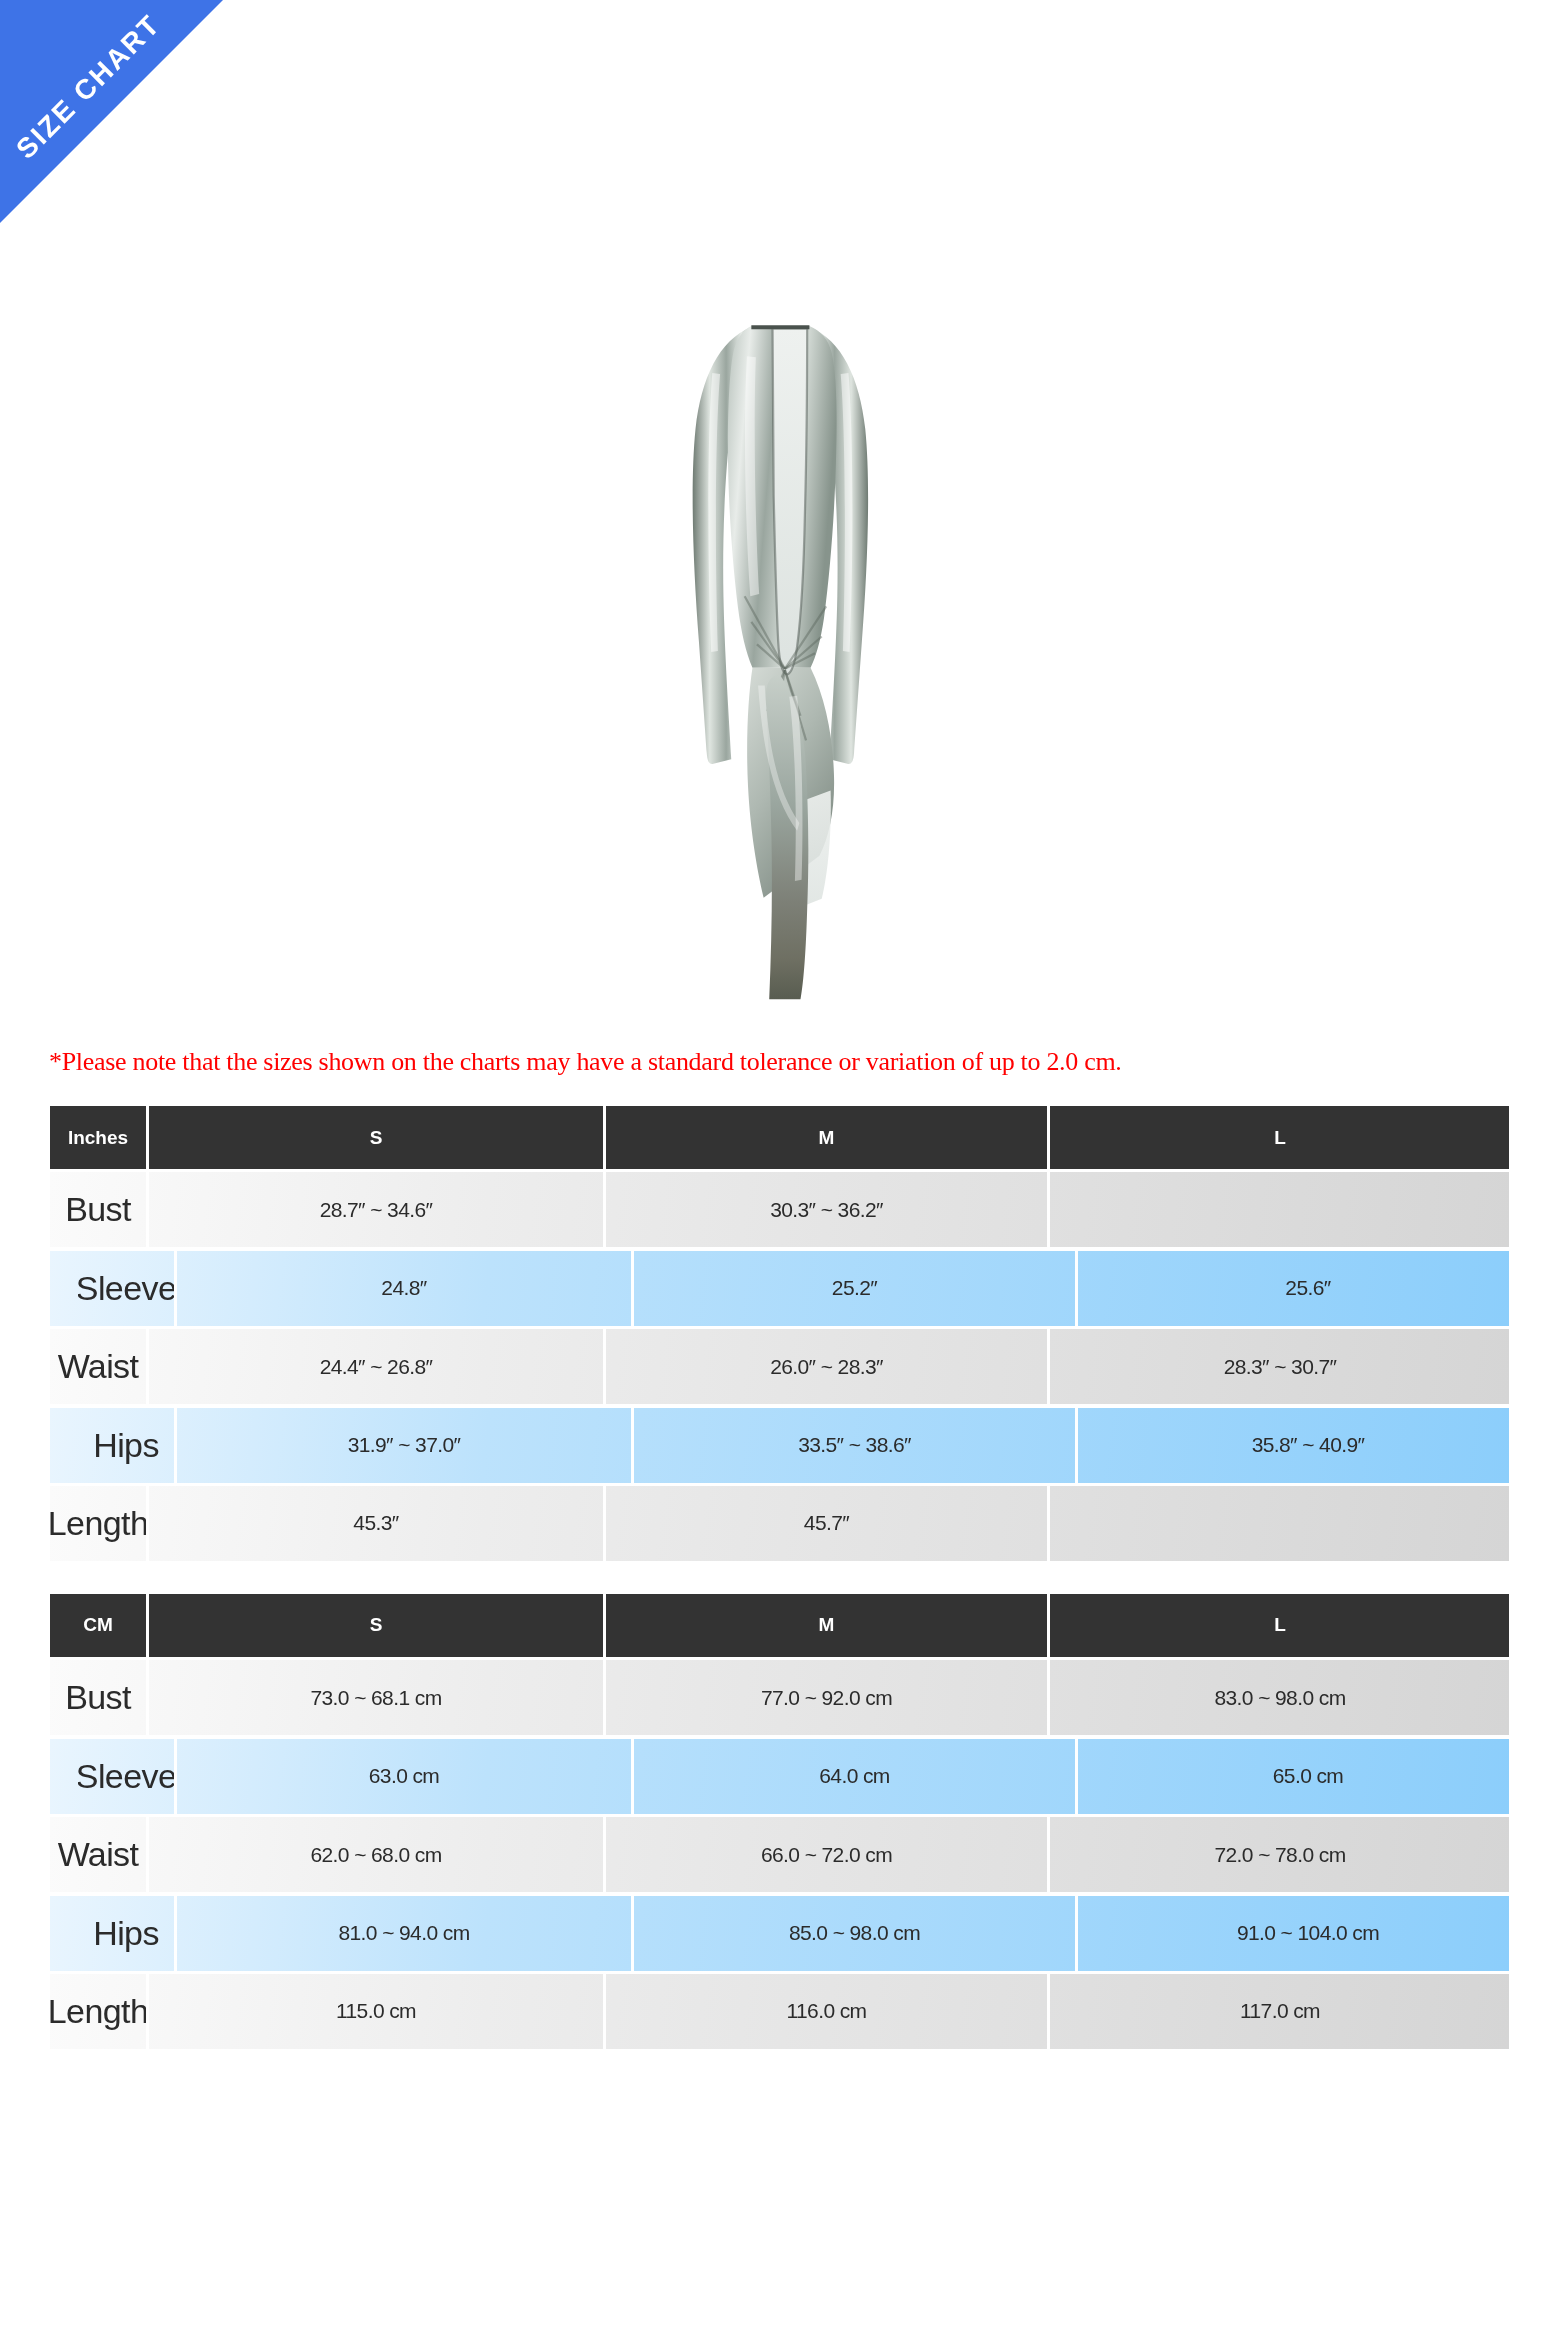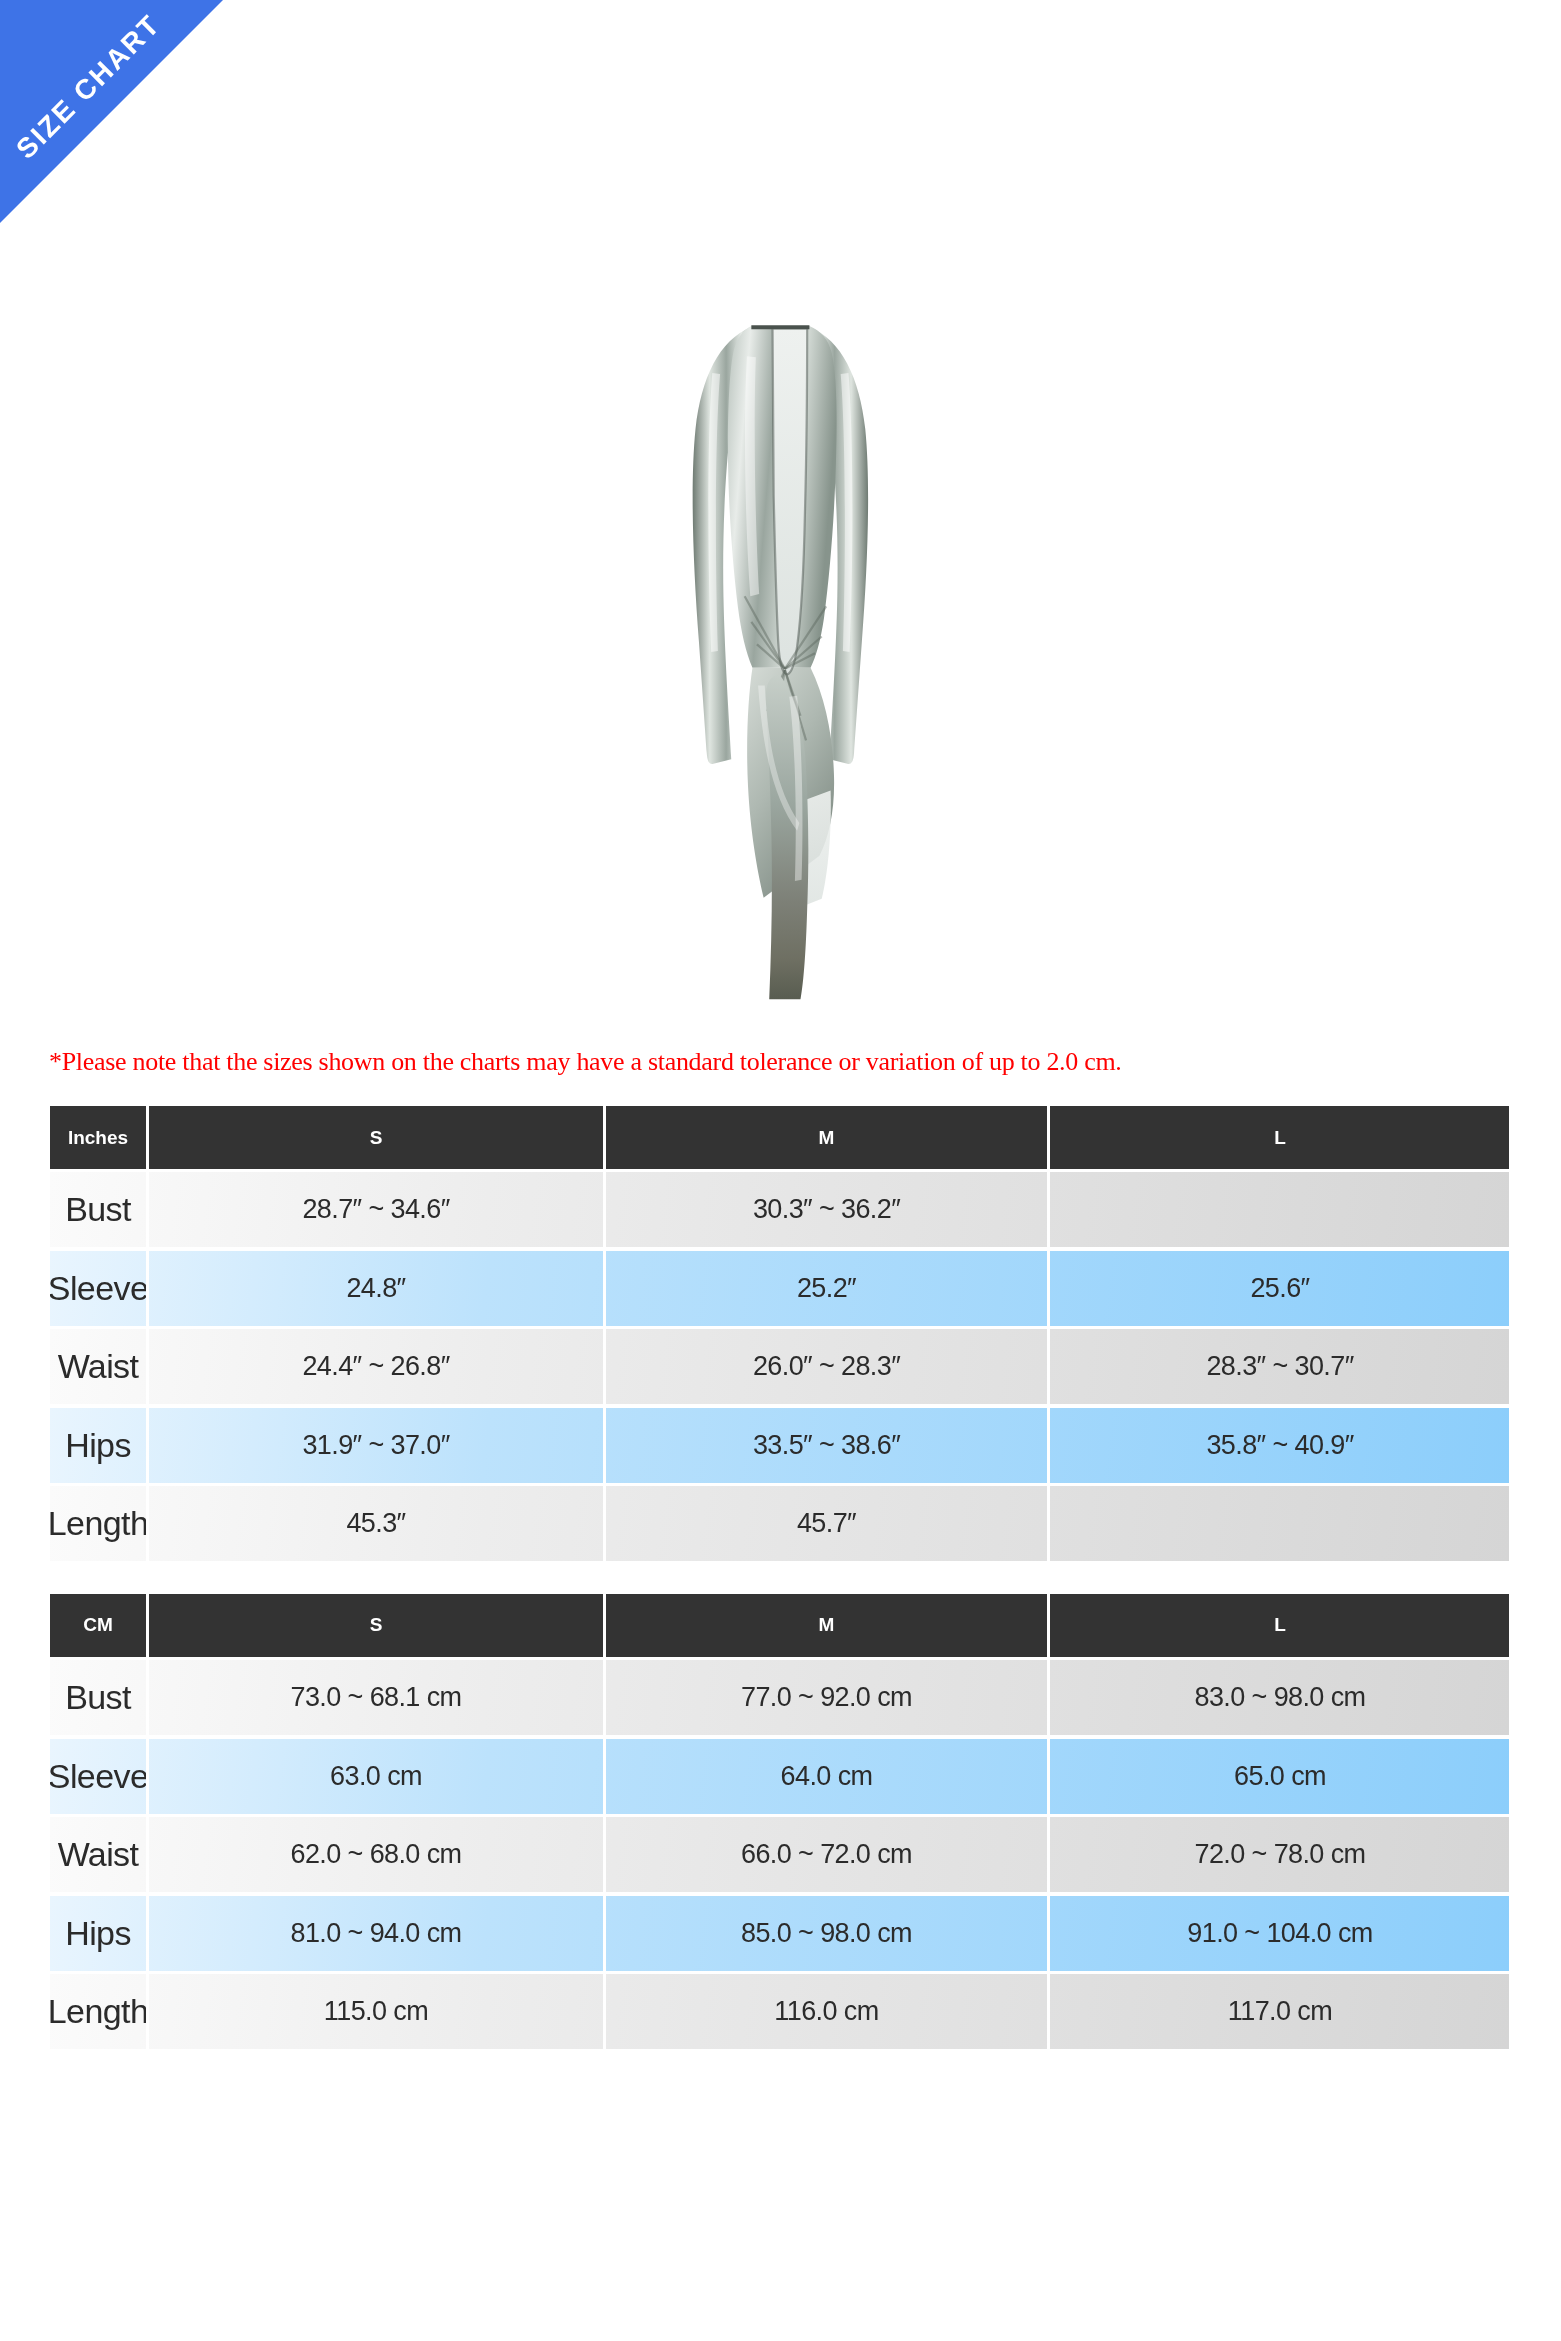--- a/index.html
+++ b/index.html
@@ -37,23 +37,23 @@
 
   
   .tables{position:absolute;left:50px;top:1106px;width:1459px;}
   .size-table{width:100%;}
   .size-table + .size-table{margin-top:33px;}
   .trow{display:grid;grid-template-columns:99px 457px 444px 460px;width:100%;}
   .trow + .trow{margin-top:3.4px;}
   .thead{height:63px;background:var(--header-bg);}
   .drow{height:75px;}
   .drow.gray{background:linear-gradient(97deg,var(--row-gray-start) 0%,#EDEDED 30%,var(--row-gray-end) 100%);}
-  .drow.blue{background:linear-gradient(97deg,var(--row-blue-start) 0%,#BCE2FC 30%,var(--row-blue-end) 100%);}
+  .drow.blue{background:linear-gradient(97deg,var(--row-blue-start) 0%,#BCE2FC 30%,var(--row-blue-end) 100%);padding-left:28px;}
   .cell{display:flex;align-items:center;justify-content:center;
-    font-size:27px;letter-spacing:-0.6px;color:var(--cell-text);overflow:hidden;}
+    font-size:21px;letter-spacing:-0.6px;color:var(--cell-text);overflow:hidden;}
   .trow .cell:nth-child(-n+3){border-right:3.4px solid #ffffff;}
   .thead .cell{color:var(--header-text);font-weight:700;font-size:19px;letter-spacing:0;}
   .cell.label{font-size:34px;}
 </style>
 </head>
 <body>
 
 <div class="page">
 
   <div class="ribbon">

